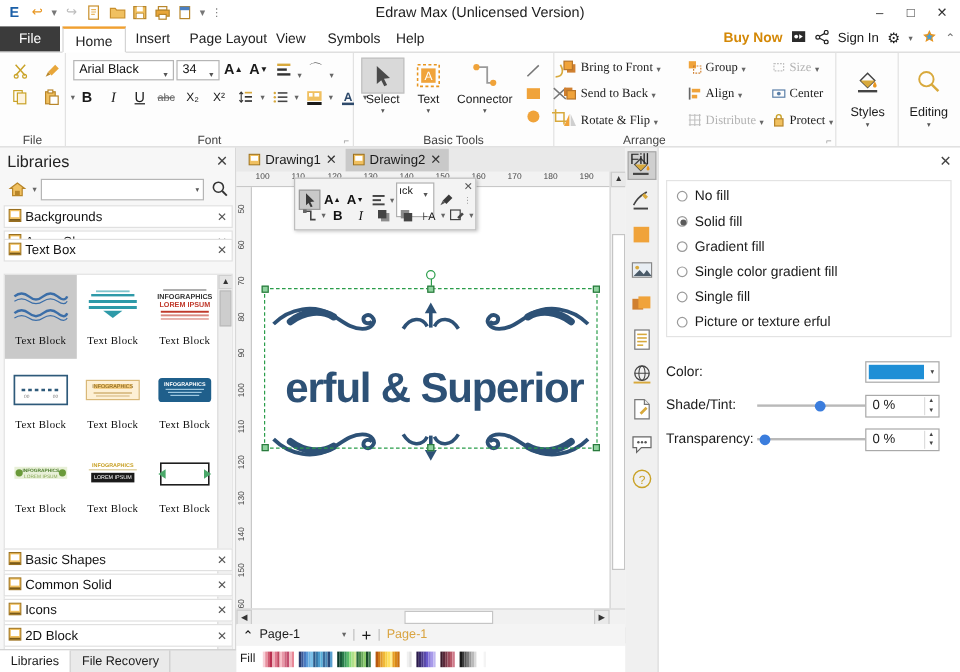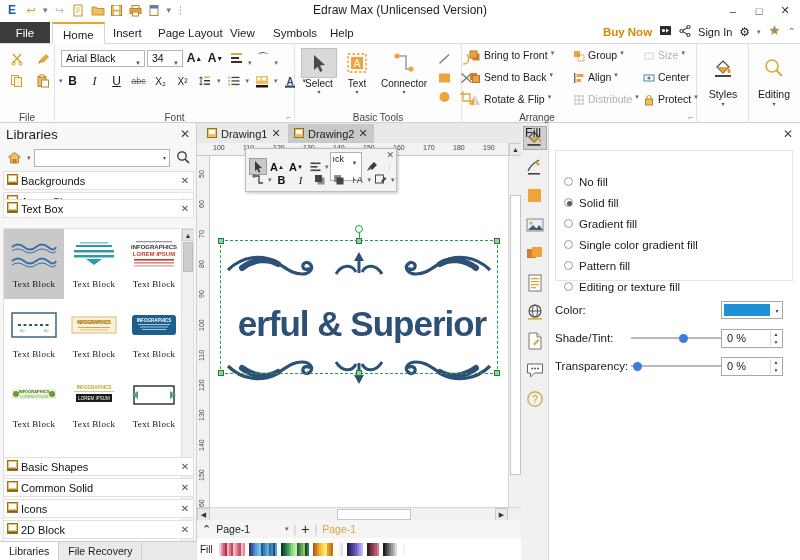--- a/index.html
+++ b/index.html
@@ -69,21 +69,21 @@
   .bigBtn { position:absolute; width:36px; text-align:center; top:4px; }
   .bigBtn .glyph { height:30px; display:flex; align-items:center; justify-content:center; font-size:19px; }
   .bigBtn .lab { font-size:10px; color:#1a1a1a; }
   .bigBtn .dd { font-size:6px; color:#555; margin-top:-1px; }
   .bigBtn.sel .glyph { background:#d9d9d9; border:1px solid #c0c0c0; }
 
   .smallGrid { position:absolute; display:grid; grid-template-columns:repeat(2,18px); gap:2px 4px; }
   .sg { width:18px; height:17px; display:flex; align-items:center; justify-content:center; font-size:13px; }
 
   
-  .arr-item { position:absolute; display:flex; align-items:flex-start; gap:3px; font-size:10.5px; color:#1c1c1c; white-space:nowrap; }
+  .arr-item { position:absolute; display:flex; align-items:flex-end; gap:3px; font-size:10.5px; color:#1c1c1c; white-space:nowrap;font-family:Liberation Serif, serif; }
   .arr-item .ai { width:13px; height:13px; display:flex; align-items:center; justify-content:center; font-size:11px; }
   .arr-item.dis { color:#b2b2b2; }
 
   .tallBtn { position:absolute; top:4px; width:42px; text-align:center; }
   .tallBtn .glyph { height:40px; display:flex; align-items:center; justify-content:center; font-size:17px; }
   .tallBtn .lab { font-size:10.5px; }
   .tallBtn .dd { font-size:6px; color:#555; }
 
   
   .libpanel { position:absolute; left:0; top:123px; width:197px; height:437px; background:#f7f7f7;
@@ -1174,43 +1174,43 @@
           <text x="9" y="13" font-size="10" text-anchor="middle" fill="#c9a227" font-family="Liberation Sans">?</text>
         </svg>
     </div>
   </div>
 
   <div class="fillpanel">
     <div class="fp-title" style="left:-24px">Fill</div>
     <div class="fp-close">✕</div>
 
     <div class="fp-box">
-      <div class="radio-row" style="margin-top:20px">
+      <div class="radio-row" style="margin-top:2px">
         <span class="radio"></span>
         <span>No fill</span>
       </div>
       <div class="radio-row">
         <span class="radio on"></span>
         <span>Solid fill</span>
       </div>
       <div class="radio-row">
         <span class="radio"></span>
         <span>Gradient fill</span>
       </div>
       <div class="radio-row">
         <span class="radio"></span>
         <span>Single color gradient fill</span>
       </div>
       <div class="radio-row">
         <span class="radio"></span>
-        <span>Pattern fill</span>
+        <span>Single fill</span>
       </div>
       <div class="radio-row">
         <span class="radio"></span>
-        <span>Editing or texture fill</span>
+        <span>Picture or texture erful</span>
       </div>
     </div>
 
     <div class="fp-row" style="top:176px;width:238px">
       <span class="fp-lab">Color:</span>
       <span class="colorbtn">
         <span class="colorfill" id="colorSwatch" style="background: rgb(31, 143, 214);"></span>
         <span class="colorcaret">▾</span>
       </span>
     </div>

